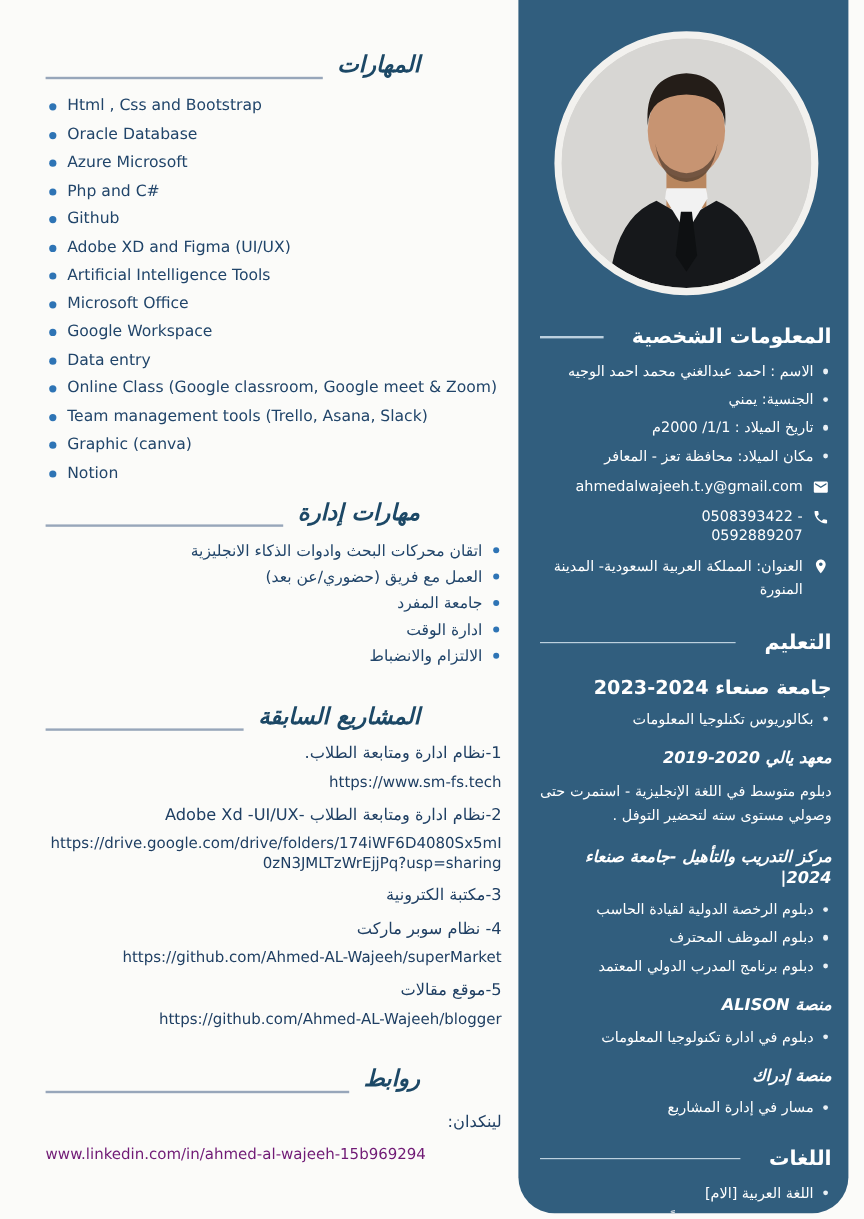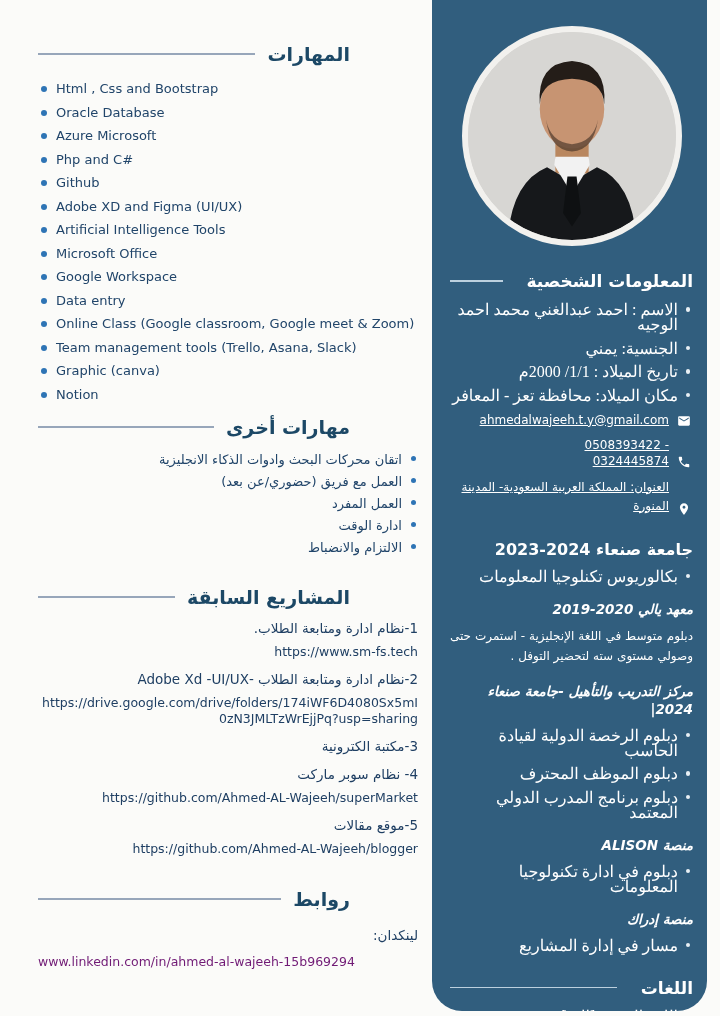--- a/index.html
+++ b/index.html
@@ -1,21 +1,21 @@
 <!DOCTYPE html>
 <html lang="ar"><head>
 <meta charset="utf-8">
 <style>
   html,body{margin:0;padding:0;background:#e9e9e9;font-family:"DejaVu Sans",sans-serif;}
   .page{position:relative;width:720px;height:1016px;margin:0 auto;background:#fbfbf9;overflow:hidden;}
 
   
   .left-col{position:absolute;left:0;top:0;width:432px;padding:42px 14px 0 38px;box-sizing:border-box;}
 
-  .sec-head{display:flex;flex-direction:row-reverse;align-items:center;gap:12px;}
+  .sec-head{display:flex;flex-direction:row-reverse;align-items:flex-end;gap:12px;font-style:italic;}
   .left-col .sec-head{width:312px;}
   .sec-head h2{margin:0;font-size:19px;line-height:24px;color:#1c4866;font-weight:bold;white-space:nowrap;}
   .sec-head .rule{flex:1;height:2px;background:#97a6ba;}
 
   .skills-list{list-style:none;margin:15px 0 0;padding:0;direction:ltr;}
   .skills-list li{position:relative;padding-left:18px;font-size:13px;line-height:16px;margin:7.5px 0;color:#21456a;}
   .skills-list li::before{content:"";position:absolute;left:3px;top:5px;width:6px;height:6px;border-radius:50%;background:#2e74b5;}
 
   .rtl-list{list-style:none;margin:13px 0 0;padding:0;direction:rtl;}
   .rtl-list li{position:relative;padding-right:16px;font-size:13px;line-height:15px;margin:7px 0;color:#21456a;text-align:right;}
@@ -39,24 +39,24 @@
   .photo{width:208px;height:208px;border-radius:50%;border:6px solid #f2f1ee;margin:26px auto 0;
          overflow:hidden;background:#d6d5d2;}
   .photo svg{display:block;width:100%;height:100%;}
 
   .side-sec{margin-top:24px;}
   .side-head{display:flex;align-items:center;gap:24px;}
   .side-head h2{margin:0;font-size:17px;line-height:22px;font-weight:bold;color:#fff;white-space:nowrap;}
   .side-head .rule{flex:1;height:1.5px;background:#bcd0de;}
 
   .side-list{list-style:none;margin:10px 0 0;padding:0;}
-  .side-list li{position:relative;padding-right:15px;font-size:16px;line-height:15px;margin:8.5px 0;text-align:right;font-family:Liberation Serif, serif;}
+  .side-list li{position:relative;padding-right:15px;font-size:12px;line-height:15px;margin:8.5px 0;text-align:right;}
   .side-list li::before{content:"";position:absolute;right:3px;top:5px;width:4.5px;height:4.5px;border-radius:50%;background:#e9f0f5;}
 
-  .contact{display:flex;align-items:flex-end;gap:8px;margin-top:9px;padding-right:2px;text-decoration:underline;}
+  .contact{display:flex;align-items:flex-start;gap:8px;margin-top:9px;padding-right:2px;}
   .contact .ico{width:14px;height:14px;flex:0 0 auto;margin-top:2px;}
   .contact .ico svg{width:14px;height:14px;fill:#ffffff;display:block;}
   .contact .txt{font-size:12px;line-height:16px;direction:ltr;text-align:right;}
   .contact .txt.phones{width:122px;}
   .contact .txt.addr{direction:rtl;line-height:19px;}
 
   .edu-h1{font-size:16px;font-weight:bold;margin:16px 0 0;text-align:right;}
   .edu-h{font-size:13.5px;font-weight:bold;margin:16px 0 0;text-align:right;line-height:18px;font-style:italic;}
   .edu-para{font-size:12px;line-height:20px;text-align:justify;margin:8px 0 0;}
 </style>
@@ -85,27 +85,27 @@
         <li>Data entry</li>
         <li>Online Class (Google classroom, Google meet &amp; Zoom)</li>
         <li>Team management tools (Trello, Asana, Slack)</li>
         <li>Graphic (canva)</li>
         <li>Notion</li>
       </ul>
     </section>
 
     <section class="other-skills">
       <div class="sec-head">
-        <h2>مهارات أخرى</h2>
+        <h2>مهارات إدارة</h2>
         <span class="rule"></span>
       </div>
       <ul class="rtl-list">
         <li>اتقان محركات البحث وادوات الذكاء الانجليزية</li>
         <li>العمل مع فريق (حضوري/عن بعد)</li>
-        <li>العمل المفرد</li>
+        <li>جامعة المفرد</li>
         <li>ادارة الوقت</li>
         <li>الالتزام والانضباط</li>
       </ul>
     </section>
 
     <section class="projects">
       <div class="sec-head">
         <h2>المشاريع السابقة</h2>
         <span class="rule"></span>
       </div>
@@ -185,34 +185,38 @@
         </span>
         <span class="txt">ahmedalwajeeh.t.y@gmail.com</span>
       </div>
 
       <div class="contact">
         <span class="ico">
           <svg viewBox="0 0 24 24">
               <path d="M6.62 10.79c1.44 2.83 3.76 5.14 6.59 6.59l2.2-2.21c.27-.27.67-.36 1.02-.24 1.12.37 2.33.57 3.57.57.55 0 1 .45 1 1V20c0 .55-.45 1-1 1-9.39 0-17-7.61-17-17 0-.55.45-1 1-1h3.5c.55 0 1 .45 1 1 0 1.25.2 2.45.57 3.57.11.35.03.74-.25 1.02l-2.2 2.2z"></path>
             </svg>
         </span>
-        <span class="txt phones">0508393422 - 0324445874</span>
+        <span class="txt phones">0508393422 - 0592889207</span>
       </div>
 
       <div class="contact">
         <span class="ico">
           <svg viewBox="0 0 24 24">
               <path d="M12 2C8.13 2 5 5.13 5 9c0 5.25 7 13 7 13s7-7.75 7-13c0-3.87-3.13-7-7-7zm0 9.5c-1.38 0-2.5-1.12-2.5-2.5s1.12-2.5 2.5-2.5 2.5 1.12 2.5 2.5-1.12 2.5-2.5 2.5z"></path>
             </svg>
         </span>
         <span class="txt addr">العنوان:  المملكة العربية السعودية- المدينة المنورة</span>
       </div>
     </section>
 
     <section class="side-sec">
+      <div class="side-head">
+        <h2>التعليم</h2>
+        <span class="rule"></span>
+      </div>
 
       <div class="edu-h1">جامعة صنعاء 2024-2023</div>
       <ul class="side-list">
         <li>بكالوريوس تكنلوجيا المعلومات</li>
       </ul>
 
       <div class="edu-h">معهد يالي 2020-2019</div>
       <div class="edu-para">دبلوم متوسط في اللغة الإنجليزية - استمرت حتى وصولي مستوى سته لتحضير التوفل .</div>
 
       <div class="edu-h">مركز التدريب والتأهيل -جامعة صنعاء 2024|</div>

